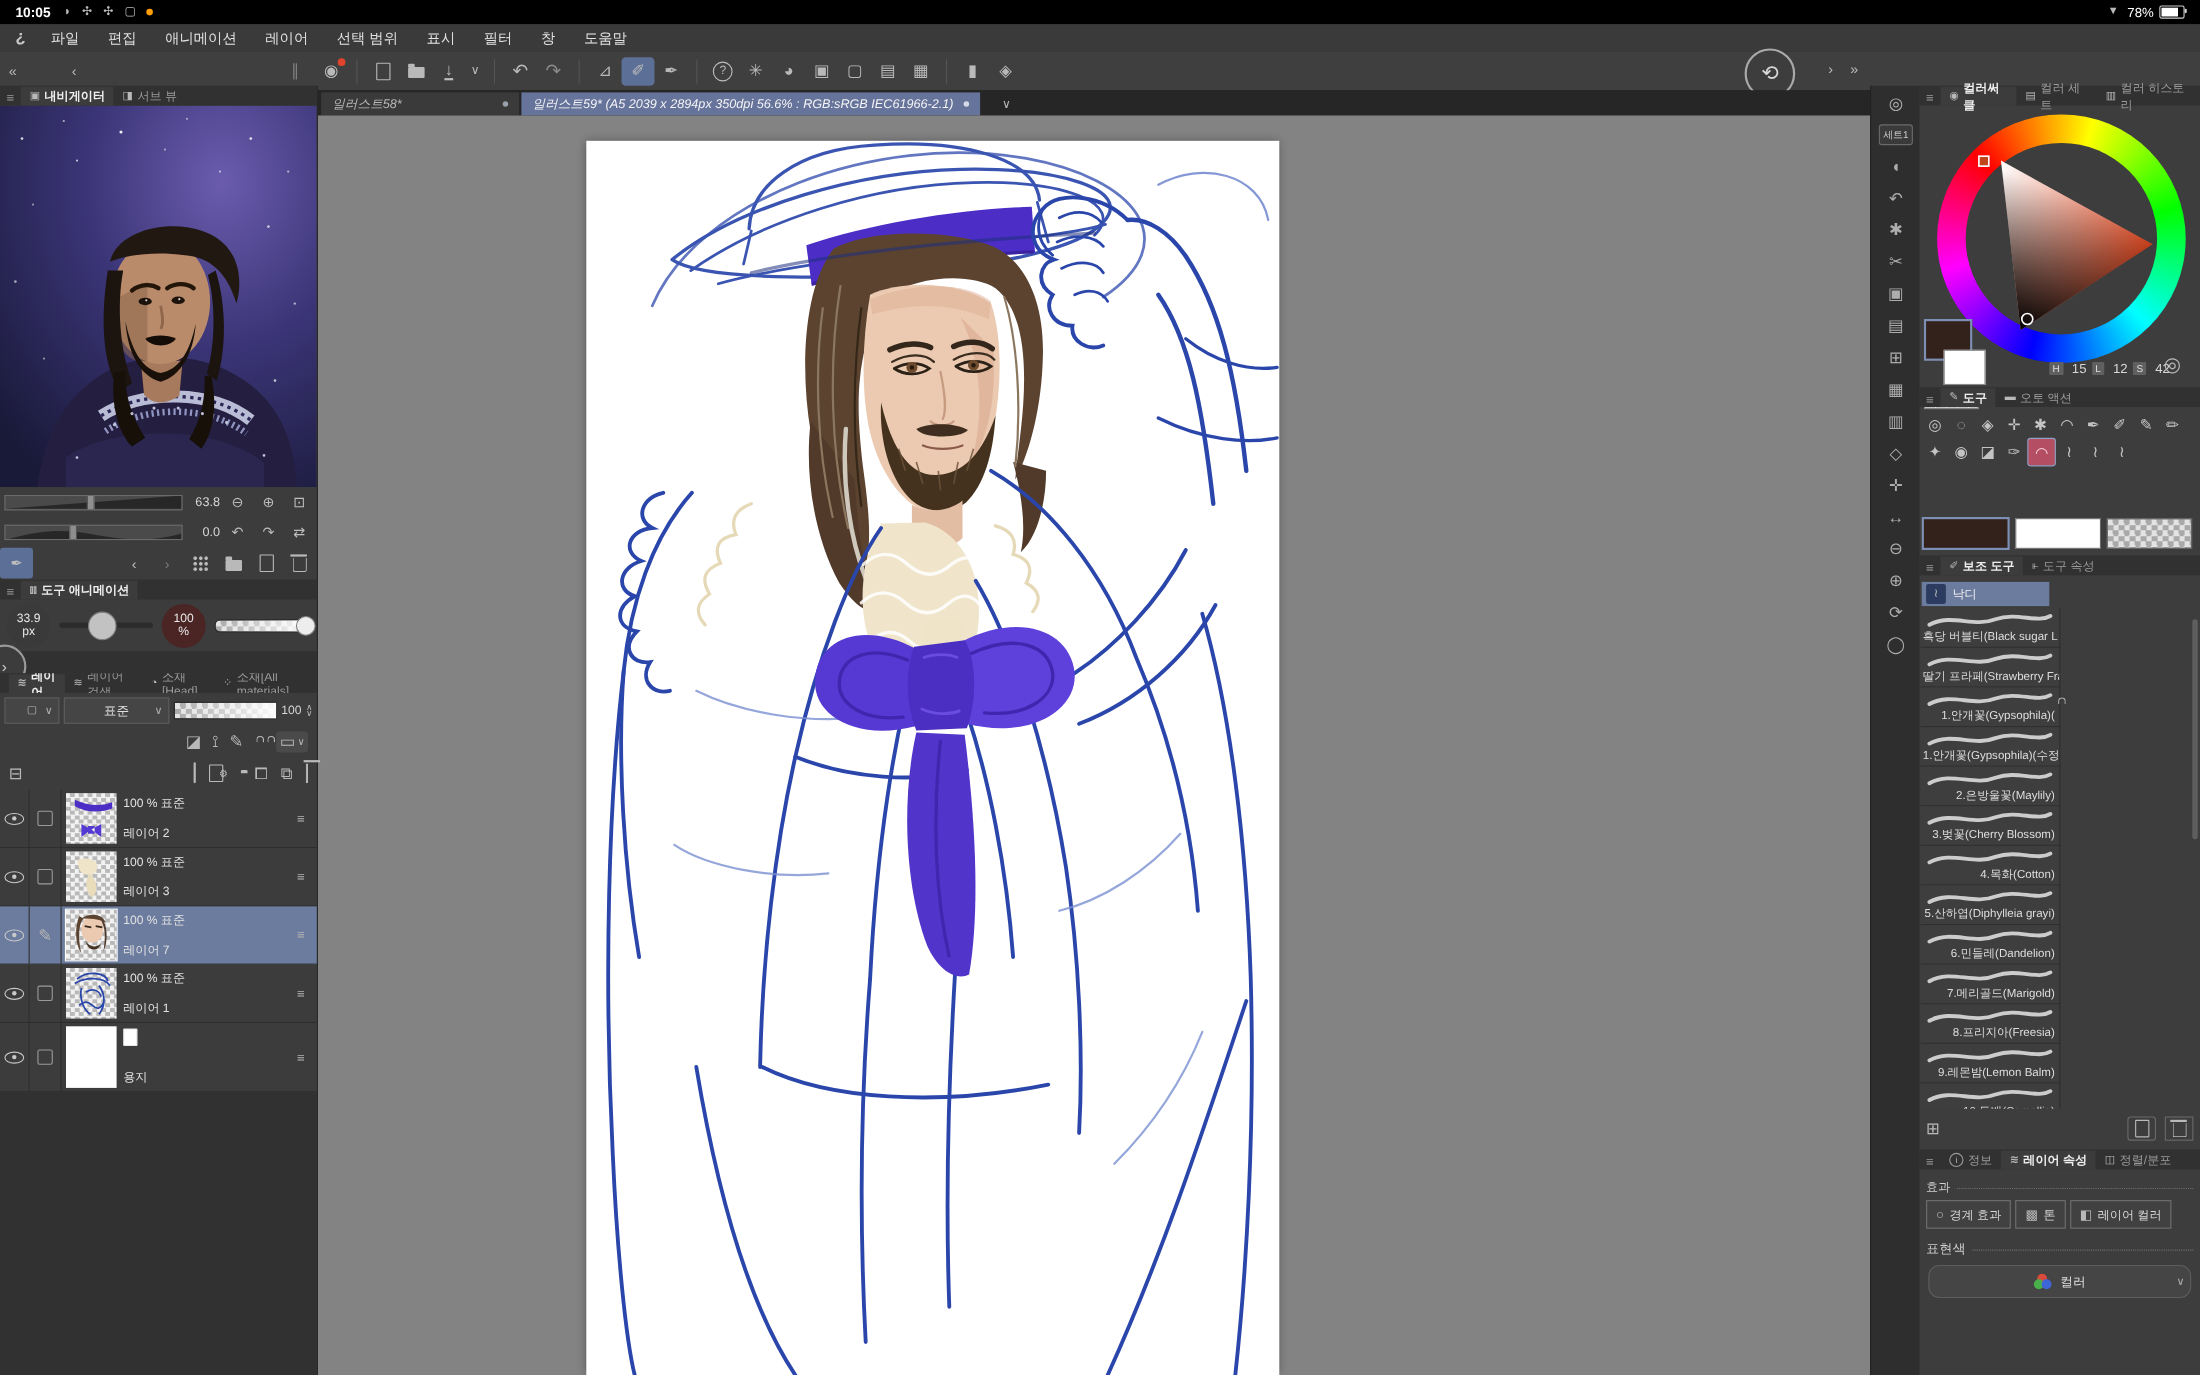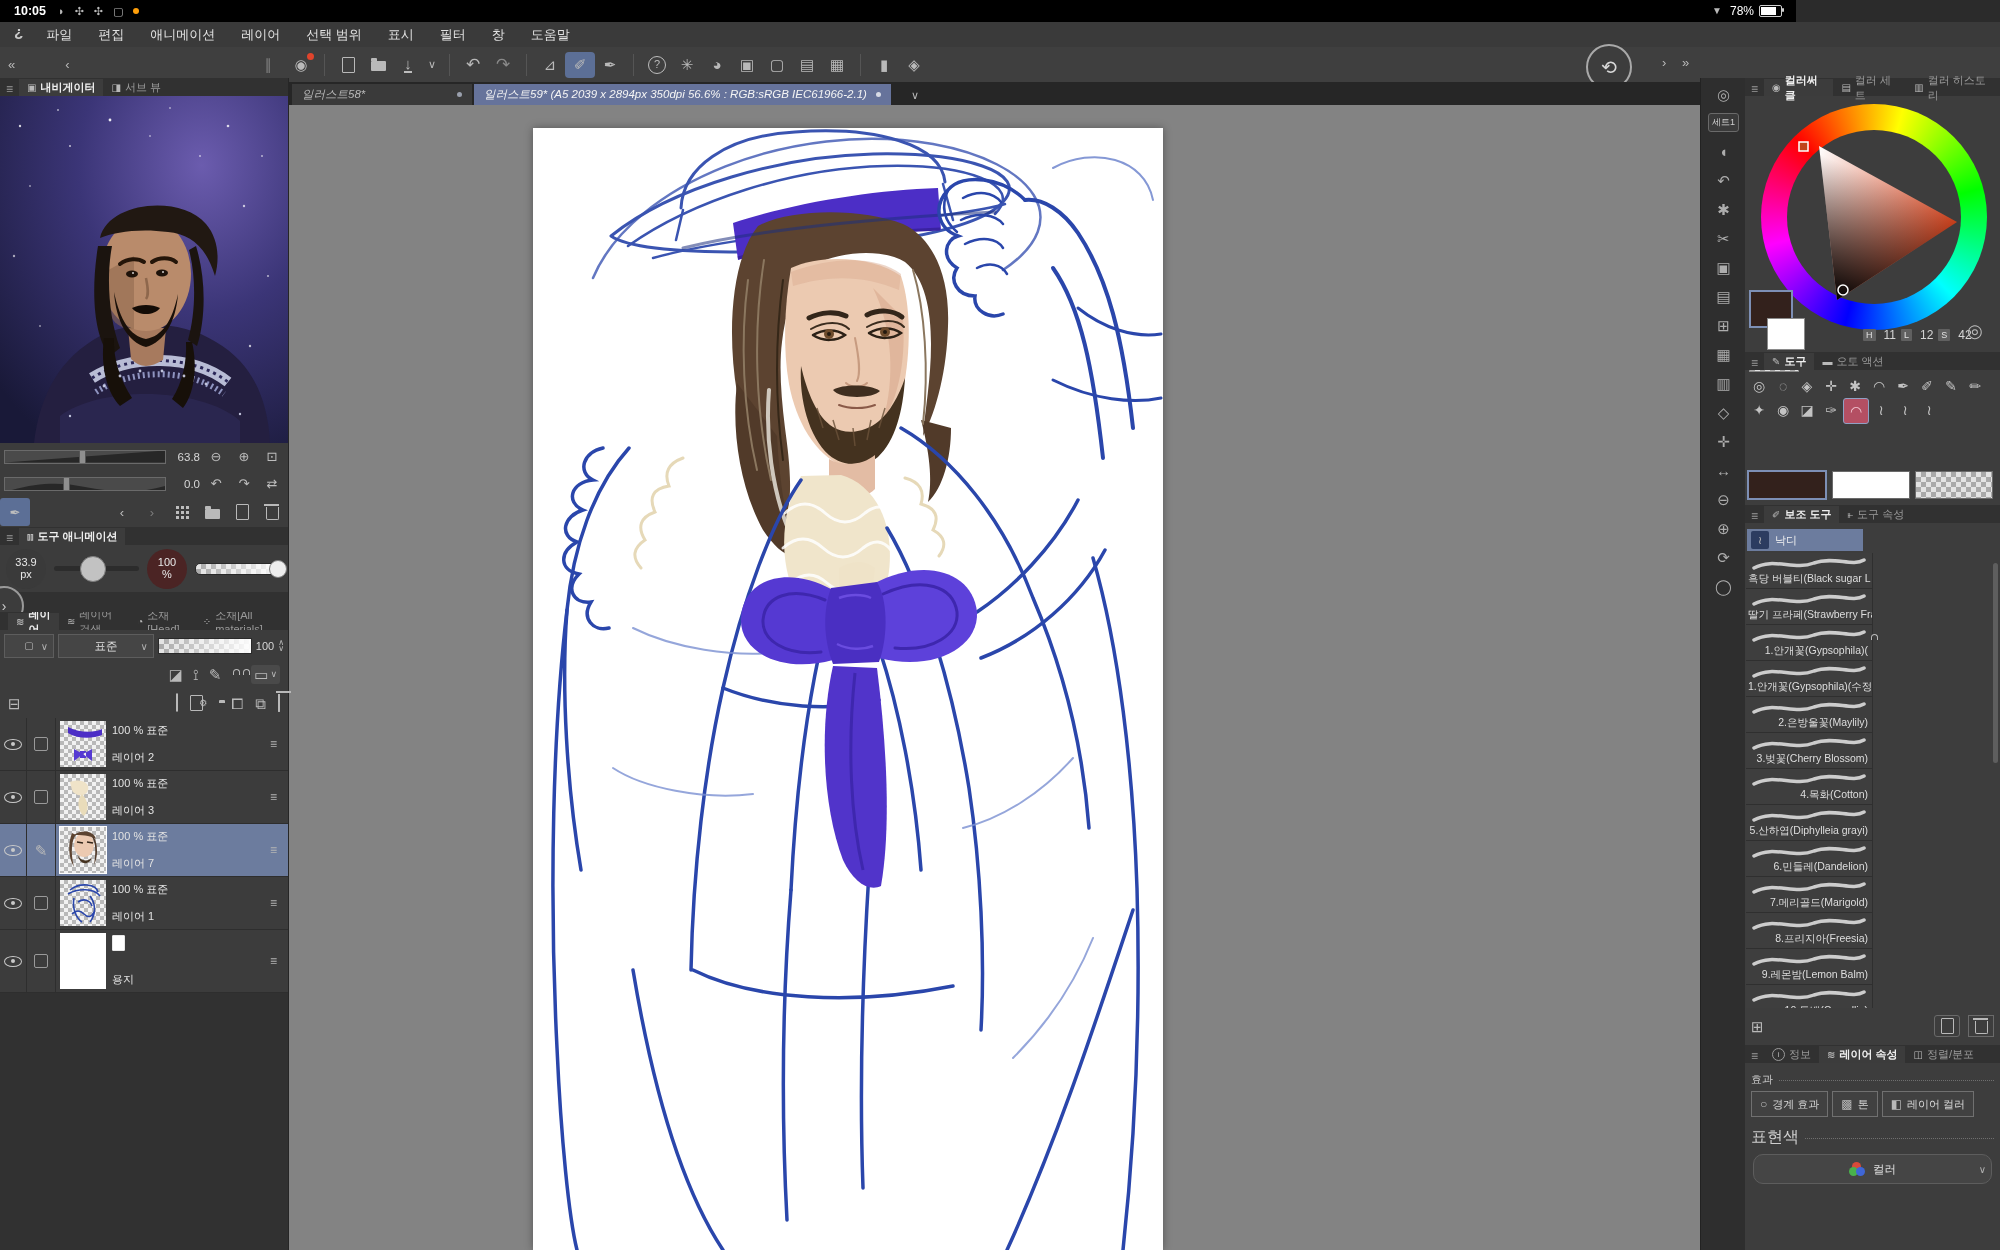--- a/index.html
+++ b/index.html
@@ -2,21 +2,21 @@
 <html><head>
 <meta charset="utf-8">
 <style>
   html,body{margin:0;padding:0;background:#2b2b2b;width:2000px;height:1250px;overflow:hidden;
     font-family:"Liberation Sans","DejaVu Sans",sans-serif;color:#d6d6d6;-webkit-font-smoothing:antialiased;}
   .abs{position:absolute;}
   .row{display:flex;align-items:center;}
   .ic{color:#b9b9b9;font-size:15px;line-height:1;display:inline-flex;align-items:center;justify-content:center;}
   .sep{width:1px;height:22px;background:#555;margin:0 8px;}
   
-  #statusbar{left:0;top:0;width:1796px;height:22px;background:#000;color:#fff;font-size:12.5px;}
+  #statusbar{left:0;top:0;width:2000px;height:22px;background:#000;color:#fff;font-size:12.5px;}
   #statusbar .dot{width:6px;height:6px;border-radius:50%;background:#ff9f0a;margin-left:10px;}
   .batt{width:21px;height:10px;border:1px solid #cfcfcf;border-radius:2px;position:relative;margin-left:5px;}
   .batt::before{content:"";position:absolute;left:1px;top:1px;bottom:1px;width:70%;background:#fff;}
   .batt::after{content:"";position:absolute;right:-3px;top:2px;width:2px;height:4px;background:#cfcfcf;border-radius:1px;}
   
   #menubar{left:0;top:22px;width:2000px;height:25px;background:#3a3a3a;border-bottom:1px solid #2c2c2c;font-size:13px;color:#e2e2e2;}
   #menubar .mi{padding:0 13px;cursor:default;}
   #csp-logo{color:#c9c9c9;font-size:15px;font-weight:bold;transform:rotate(180deg);display:inline-block;margin:0 10px 0 14px;}
   
   #toolbar{left:0;top:47px;width:2000px;height:35px;background:#3f3f3f;border-bottom:1px solid #2a2a2a;}
@@ -701,21 +701,21 @@
       <circle cx="82" cy="186" r="5" fill="none" stroke="#fff" stroke-width="1.5"></circle>
     </svg>
   </div>
 
   <div class="abs" style="left: 4px; top: 212px; width: 40px; height: 34px; border: 2px solid rgb(125, 143, 181); background: rgb(51, 33, 28);" id="primary-swatch"></div>
   <div class="abs" style="left: 22px; top: 240px; width: 36px; height: 30px; border: 1px solid rgb(138, 138, 138); background: rgb(255, 255, 255);" id="secondary-swatch"></div>
   <div class="abs checker" style="left:4px;top:276px;width:48px;height:16px;border:1px solid #8a8a8a;"></div>
 
   <div class="row" style="position:absolute;left:118px;top:250px;gap:5px;font-size:12px;">
     <span class="tag">H</span>
-      <span>11</span>
+      <span>15</span>
     <span class="tag">L</span>
       <span>12</span>
     <span class="tag">S</span>
       <span>42</span>
   </div>
   <span class="abs ic" style="left:222px;top:244px;font-size:18px;">◎</span>
 
   <div class="ptabs" style="position:absolute;left:0;top:274px;width:255px;">
     <span class="hamb">≡</span>
     <div class="ptab active">
@@ -906,21 +906,21 @@
       </div>
       <div class="propbtn">
         <span class="ic" style="font-size:12px;">▩</span>
         <span>톤</span>
       </div>
       <div class="propbtn">
         <span class="ic" style="font-size:12px;">◧</span>
         <span>레이어 컬러</span>
       </div>
     </div>
-    <div class="row" style="padding:10px 6px 4px;font-size:16px;color:#cfcfcf;">
+    <div class="row" style="padding:10px 6px 4px;font-size:12px;color:#cfcfcf;">
       <span>표현색</span>
       <span class="dotted-line"></span>
     </div>
     <div class="combo" style="margin:2px 8px;height:28px;border-radius:10px;">
       <span class="rgb-ic" style="margin-right:8px;">
           <i></i>
           <i></i>
           <i></i>
         </span>
       <span>컬러</span>

